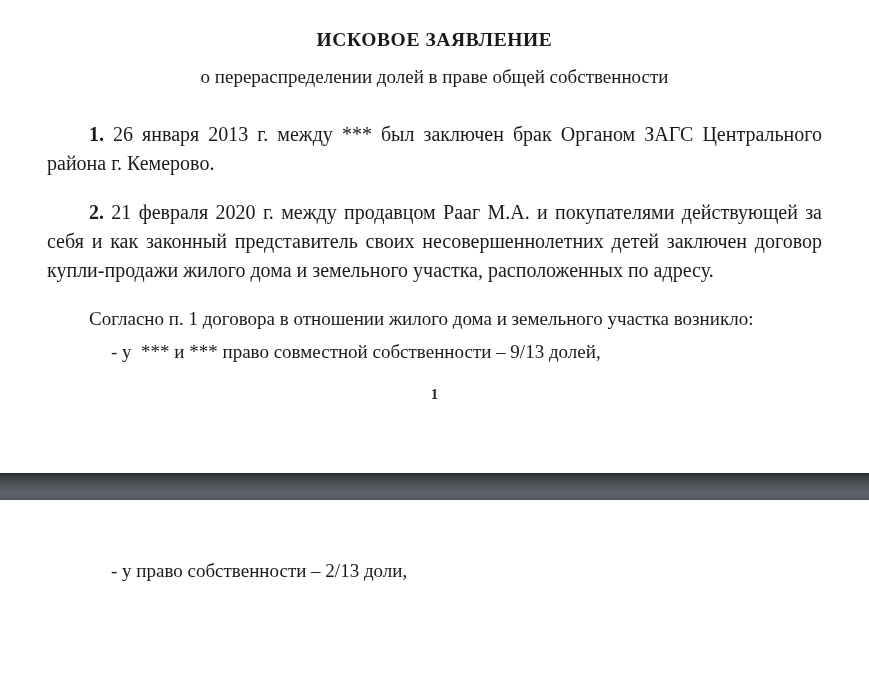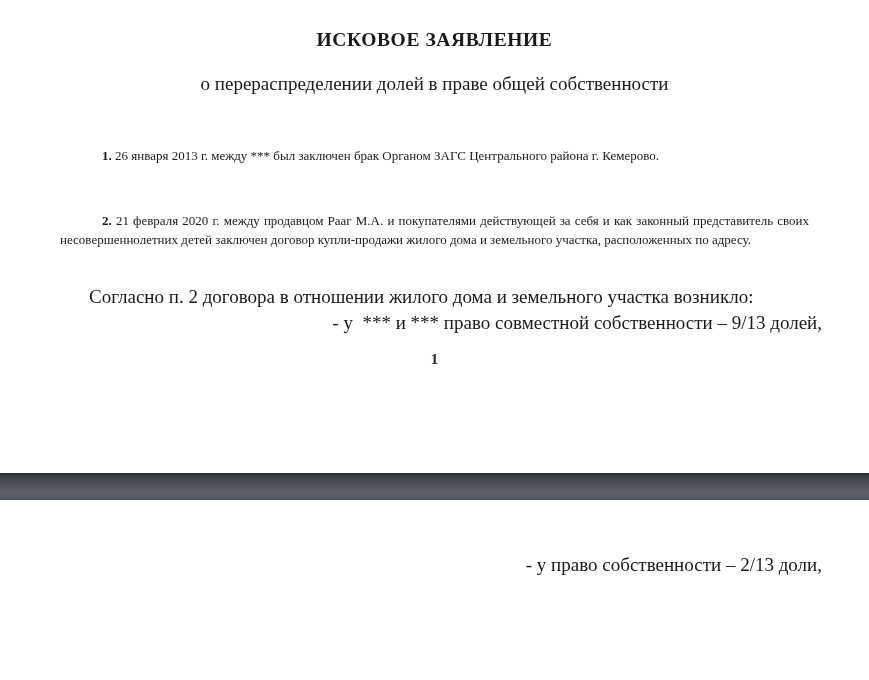--- a/index.html
+++ b/index.html
@@ -49,54 +49,54 @@
     font-weight: bold;
     font-size: 19.5px;
     letter-spacing: 0.6px;
     margin: 0;
     padding-top: 28px;
     line-height: 1.2;
   }
   .doc-subtitle {
     text-align: center;
     font-size: 19px;
-    margin: 12px;
+    margin: 5px;
     padding-top: 9px;
     line-height: 1.25;
   }
 
   .para {
-    font-size: 13px;
+    font-size: 20px;
     line-height: 1.45;
     text-align: justify;
     text-justify: inter-word;
-    margin: 13px;
+    margin: 0;
     text-indent: 42px;
   }
   .para-num {
     font-weight: bold;
   }
 
   .gap-lg { height: 26px; }
   .gap-md { height: 20px; }
 
   .para-plain {
     font-size: 19px;
     line-height: 1.45;
     margin: 0;
     text-indent: 42px;
     text-align: left;
   }
 
   .list-line {
     font-size: 19px;
     line-height: 1.42;
-    margin: 0;
+    margin: 6px;
     padding-left: 58px;
-    text-align: right;
+    text-align: left;
     white-space: pre;
   }
 
   .page-number {
     text-align: center;
     font-size: 15px;
     font-weight: bold;
     margin: 0;
     padding-top: 14px;
     color: #2a2a2a;
@@ -144,21 +144,21 @@
 
     <p class="para"><span class="para-num">1.</span><span> 26 января 2013 г. между *** был заключен брак Органом ЗАГС Центрального района г. Кемерово.</span></p>
 
 
     <div class="gap-md"></div>
 
     <p class="para"><span class="para-num">2.</span><span> 21 февраля 2020 г. между продавцом Рааг М.А. и покупателями действующей за себя и как законный представитель своих несовершеннолетних детей заключен договор купли-продажи жилого дома и земельного участка, расположенных по адресу.</span></p>
 
     <div class="gap-md"></div>
 
-    <p class="para-plain">Согласно п. 2 договора в отношении жилого дома и земельного участка возникло:</p>
+    <p class="para-plain">Согласно п. 1 договора в отношении жилого дома и земельного участка возникло:</p>
 
     <p class="list-line">- у  *** и *** право совместной собственности – 9/13 долей,</p>
 
     <p class="page-number">1</p>
   </div>
 
   <div class="page-divider"></div>
 
   <div class="page page-two">
     <div class="bottom-block">

